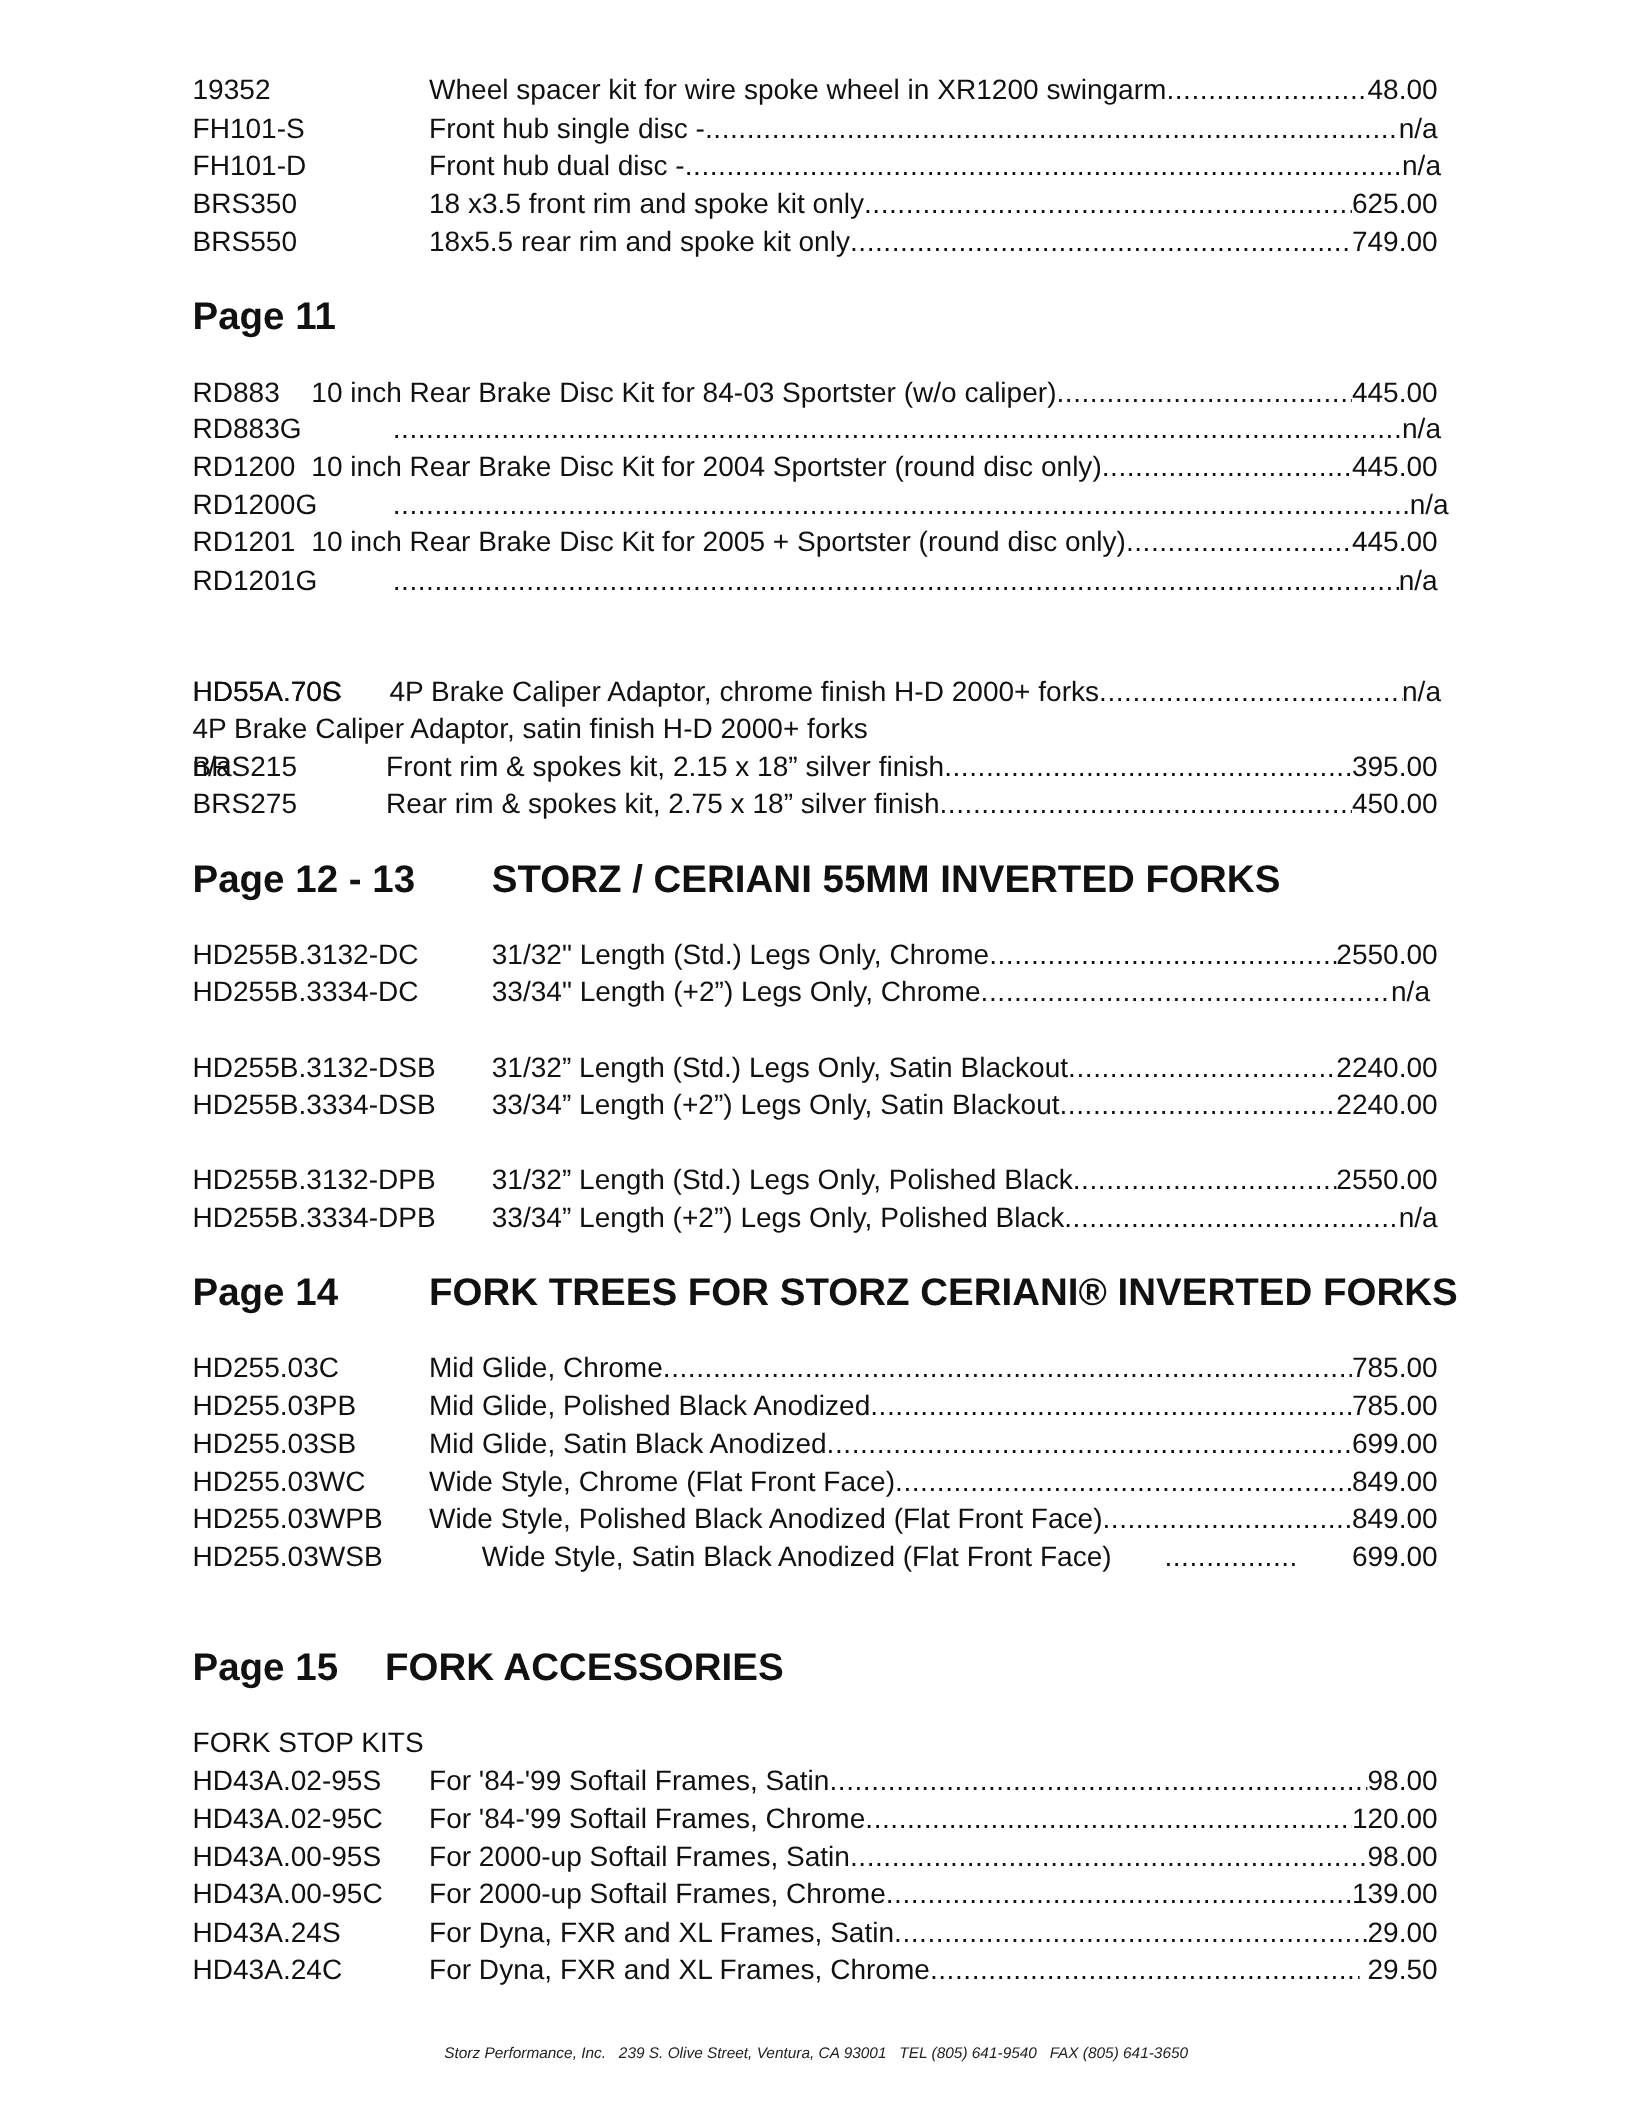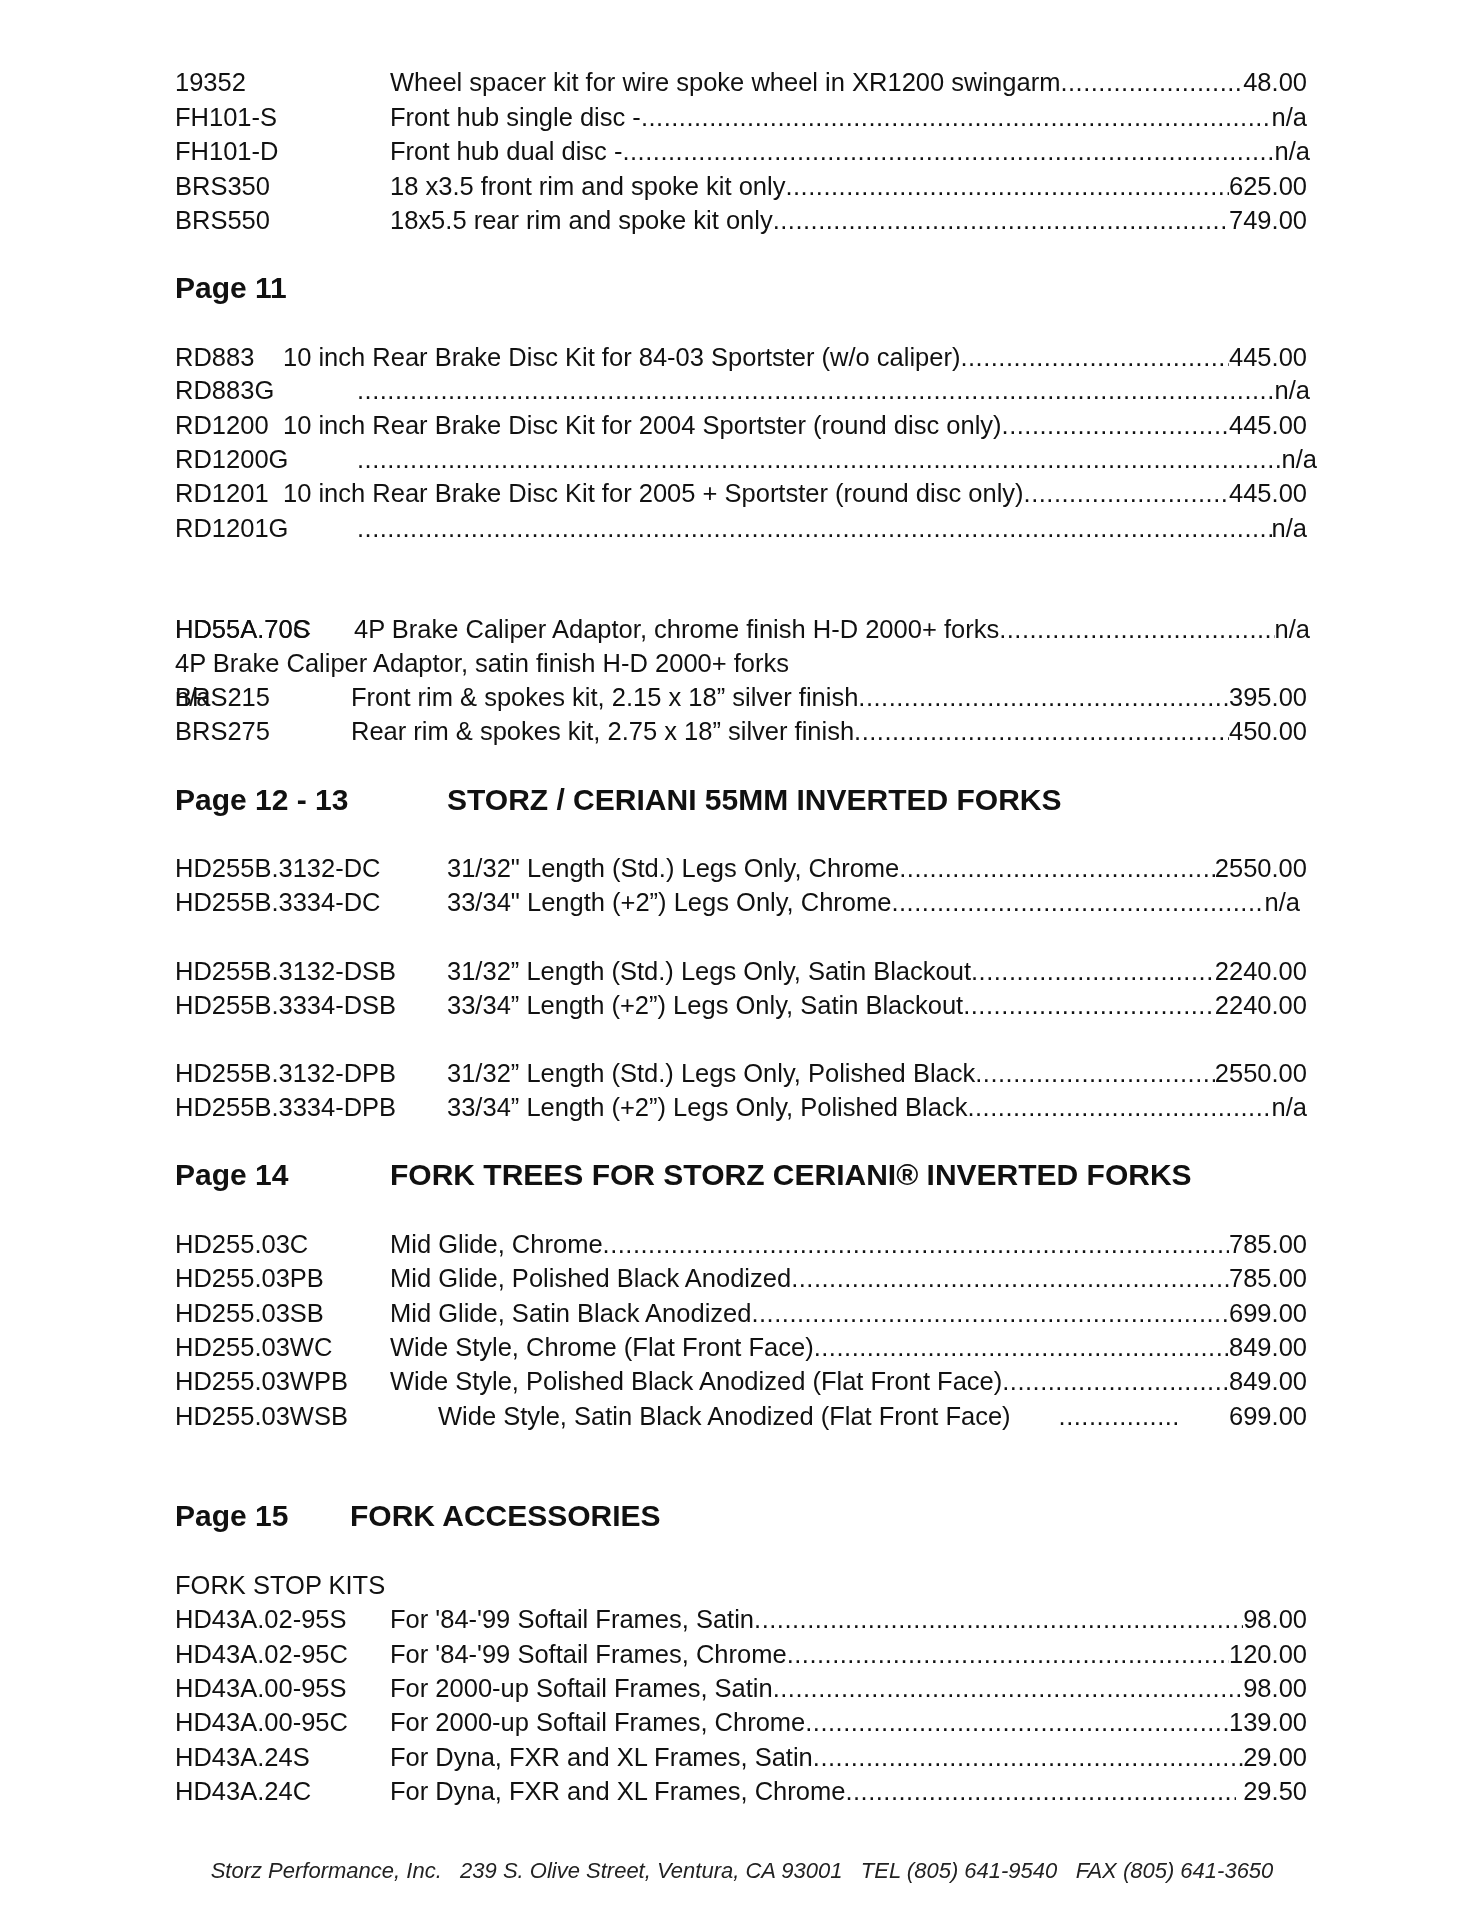--- a/index.html
+++ b/index.html
@@ -7,25 +7,25 @@
          font-family: "Liberation Sans", sans-serif; color: #111111; }
   .line { position: absolute; left: 175px; height: 34px; line-height: 34px;
           font-size: 25.5px; white-space: nowrap; display: flex; align-items: baseline; }
   .code { flex: none; }
   .desc { flex: none; }
   .leader { flex: 1 1 auto; overflow: hidden; white-space: nowrap; min-width: 10px;
             letter-spacing: 0.5px; }
   .leader::before { content: "................................................................................................................................................................................................................................................"; }
   .price { flex: none; }
   .heading { position: absolute; left: 175px; height: 34px; line-height: 34px;
-             font-size: 30px; font-weight: bold; white-space: nowrap; }
+             font-size: 35px; font-weight: bold; white-space: nowrap; }
   .heading .title { position: absolute; top: 0; }
   .plain { position: absolute; left: 175px; height: 34px; line-height: 34px; font-size: 25.5px; white-space: nowrap; }
   .footer { position: absolute; left: 0; width: 1484px; top: 1858px; text-align: center;
-            font-style: italic; font-size: 22px; color: #222222; white-space: pre; }
+            font-style: italic; font-size: 14px; color: #222222; white-space: pre; }
 </style>
 </head>
 <body>
 
 <div class="line" style="top:65px; width:1132px;">
   <span class="code" style="width:215px;">19352</span>
   <span class="desc">Wheel spacer kit for  wire spoke wheel in XR1200 swingarm </span>
   <span class="leader"></span>
   <span class="price">48.00</span>
 </div>

